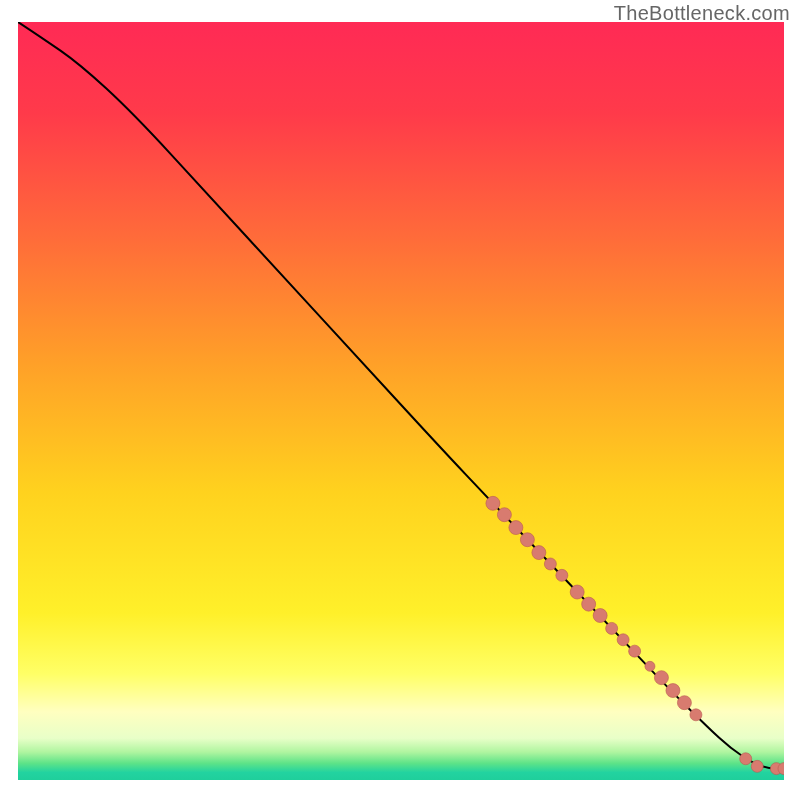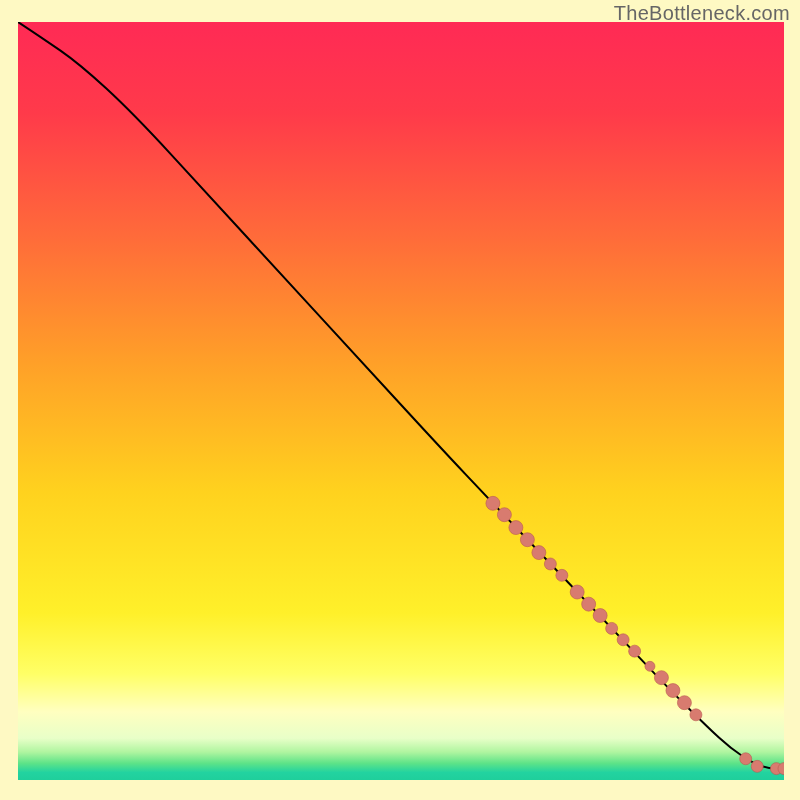--- a/index.html
+++ b/index.html
@@ -8,21 +8,21 @@
     background: #000;
     width: 800px;
     height: 800px;
     overflow: hidden;
     font-family: Arial, Helvetica, sans-serif;
   }
   .stage {
     position: relative;
     width: 800px;
     height: 800px;
-    background: #fef9c3;
+    background: #ffffff;
   }
   .watermark {
     position: absolute;
     top: 2px;
     right: 10px;
     color: #666;
     font-size: 20px;
     font-weight: 500;
     letter-spacing: 0.3px;
     z-index: 10;

